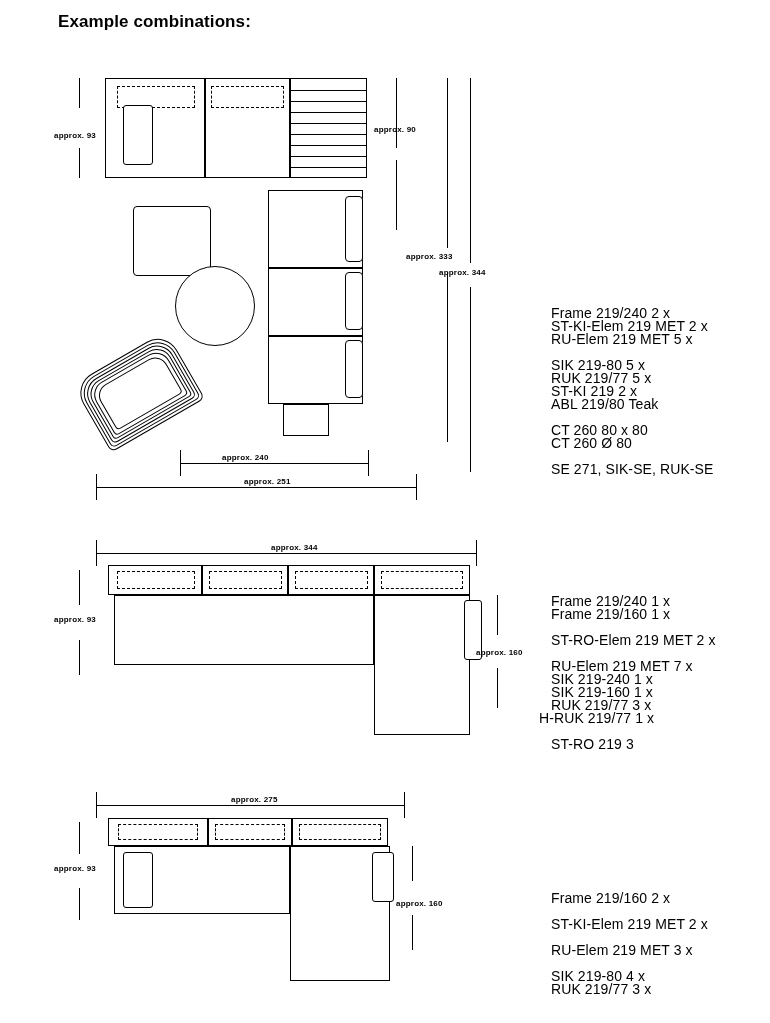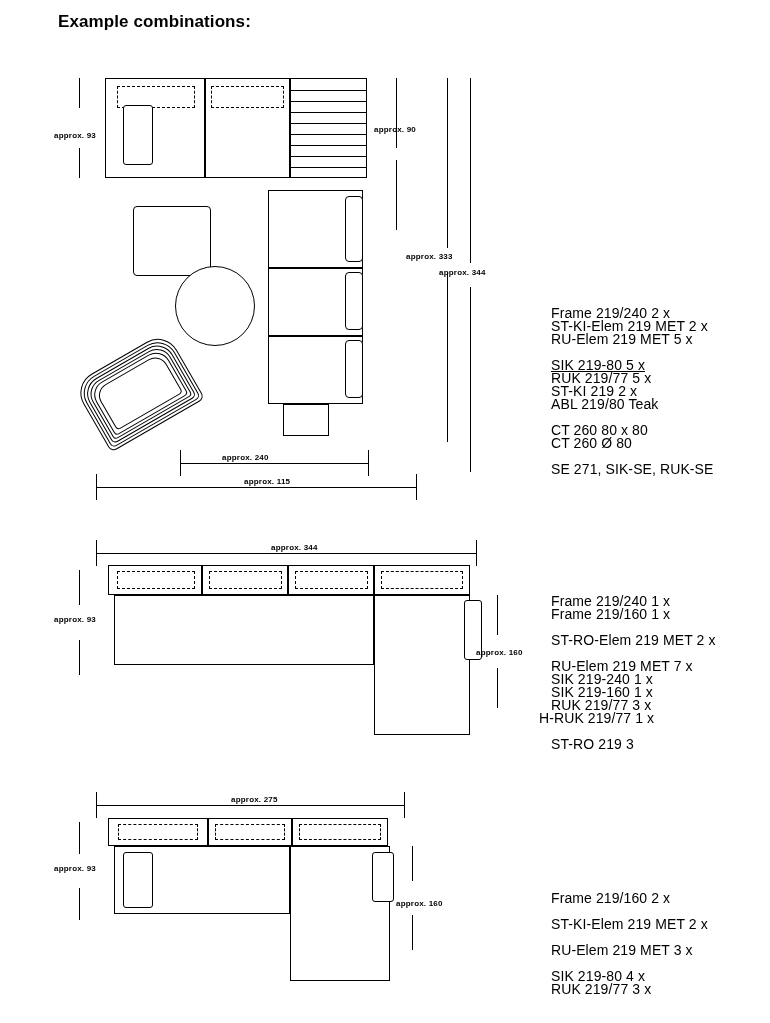--- a/index.html
+++ b/index.html
@@ -156,26 +156,26 @@
     </div>
 
     <div class="dimline" style="left:180px; top:463px; width:188px;"></div>
     <div class="tick" style="left:180px; top:450px; height:26px;"></div>
     <div class="tick" style="left:368px; top:450px; height:26px;"></div>
     <div class="dim" style="left:219px; top:453px; background:#fff; padding:0 3px;">approx. 240</div>
 
     <div class="dimline" style="left:96px; top:487px; width:320px;"></div>
     <div class="tick" style="left:96px; top:474px; height:26px;"></div>
     <div class="tick" style="left:416px; top:474px; height:26px;"></div>
-    <div class="dim" style="left:241px; top:477px; background:#fff; padding:0 3px;">approx. 115</div>
+    <div class="dim" style="left:241px; top:477px; background:#fff; padding:0 3px;">approx. 251</div>
 
     <div class="spec" style="left:551px; top:305px;">Frame 219/240 2 x</div>
     <div class="spec" style="left:551px; top:318px;">ST-KI-Elem 219 MET 2 x</div>
     <div class="spec" style="left:551px; top:331px;">RU-Elem 219 MET 5 x</div>
-    <div class="spec" style="left:551px; top:357px;text-decoration:underline;">SIK 219-80 5 x</div>
+    <div class="spec" style="left:551px; top:357px;">SIK 219-80 5 x</div>
     <div class="spec" style="left:551px; top:370px;">RUK 219/77 5 x</div>
     <div class="spec" style="left:551px; top:383px;">ST-KI 219 2 x</div>
     <div class="spec" style="left:551px; top:396px;">ABL 219/80 Teak</div>
     <div class="spec" style="left:551px; top:422px;">CT 260 80 x 80</div>
     <div class="spec" style="left:551px; top:435px;">CT 260 Ø 80</div>
     <div class="spec" style="left:551px; top:461px;">SE 271, SIK-SE, RUK-SE</div>
   </div>
 
   <div>
 

